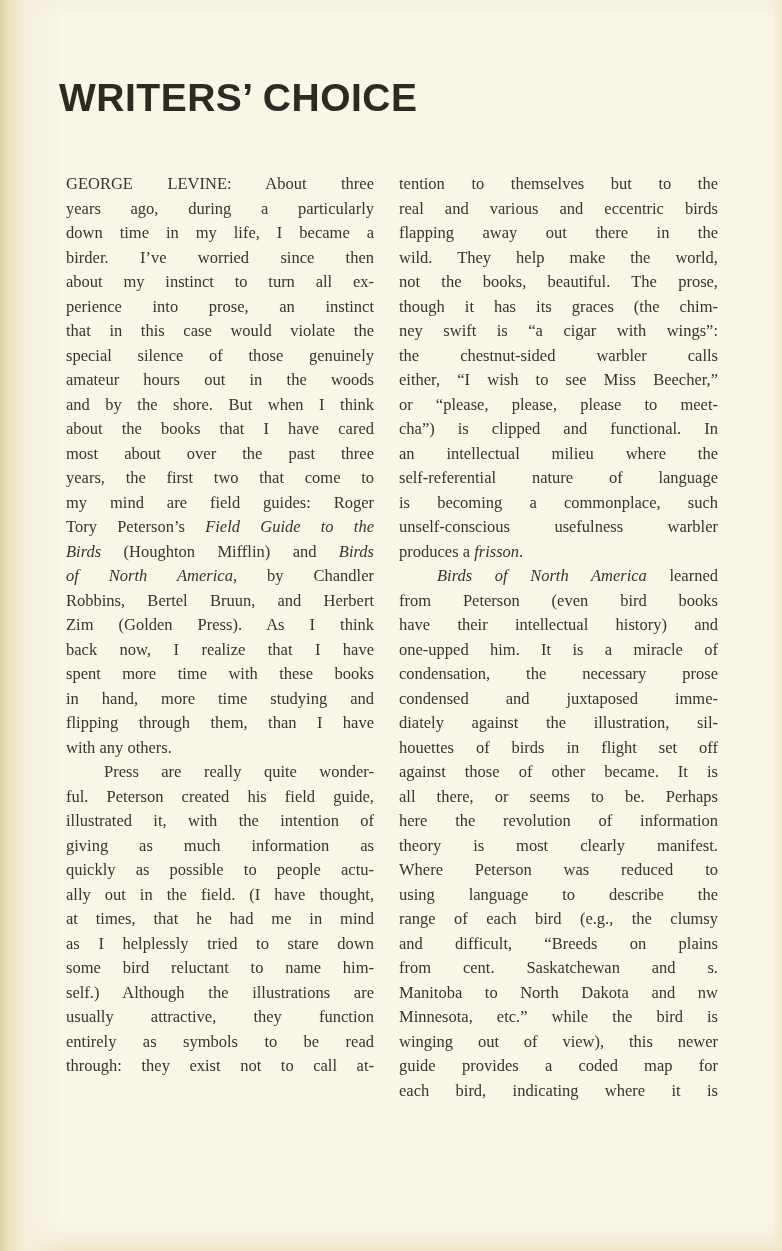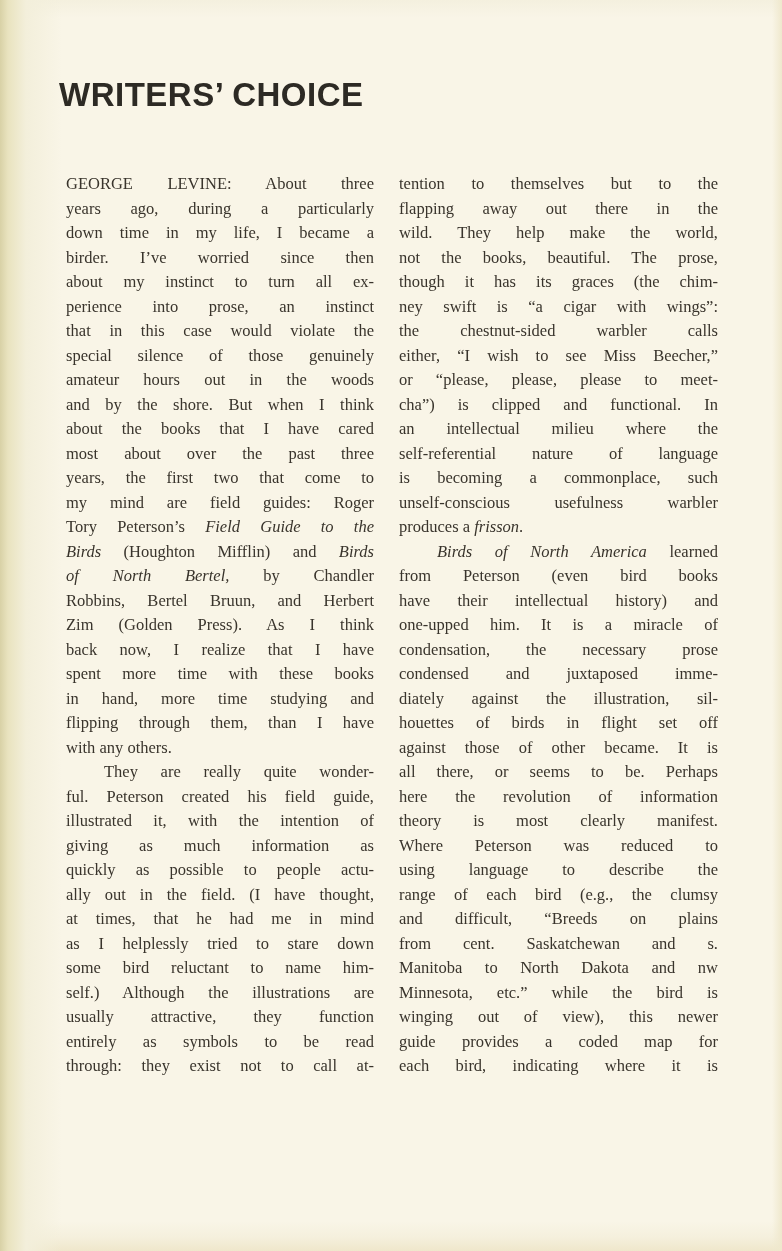--- a/index.html
+++ b/index.html
@@ -21,21 +21,21 @@
       #f9f5e7;
     font-family: "Liberation Serif", "DejaVu Serif", serif;
   }
   .title {
     position: absolute;
     left: 59px;
     top: 76px;
     margin: 0;
     font-family: "Liberation Sans", "DejaVu Sans", sans-serif;
     font-weight: bold;
-    font-size: 33px;
+    font-size: 39px;
     letter-spacing: 0.5px;
     color: #2d2a24;
   }
   .col {
     position: absolute;
     top: 172px;
     color: #39342c;
     font-size: 16.5px;
   }
   .col-left  { left: 58px;  width: 308px; margin-left: 8px; }
@@ -67,44 +67,45 @@
       <div class="line">that in this case would violate the</div>
       <div class="line">special silence of those genuinely</div>
       <div class="line">amateur hours out in the woods</div>
       <div class="line">and by the shore. But when I think</div>
       <div class="line">about the books that I have cared</div>
       <div class="line">most about over the past three</div>
       <div class="line">years, the first two that come to</div>
       <div class="line">my mind are field guides: Roger</div>
       <div class="line">Tory Peterson’s <i>Field Guide to the</i></div>
       <div class="line"><i>Birds</i> (Houghton Mifflin) and <i>Birds</i></div>
-      <div class="line"><i>of North Bertel,</i> by Chandler</div>
+      <div class="line"><i>of North America,</i> by Chandler</div>
       <div class="line">Robbins, Bertel Bruun, and Herbert</div>
       <div class="line">Zim (Golden Press). As I think</div>
       <div class="line">back now, I realize that I have</div>
       <div class="line">spent more time with these books</div>
       <div class="line">in hand, more time studying and</div>
       <div class="line">flipping through them, than I have</div>
       <div class="line no-just">with any others.</div>
-      <div class="line indent">They are really quite wonder-</div>
+      <div class="line indent">Press are really quite wonder-</div>
       <div class="line">ful. Peterson created his field guide,</div>
       <div class="line">illustrated it, with the intention of</div>
       <div class="line">giving as much information as</div>
       <div class="line">quickly as possible to people actu-</div>
       <div class="line">ally out in the field. (I have thought,</div>
       <div class="line">at times, that he had me in mind</div>
       <div class="line">as I helplessly tried to stare down</div>
       <div class="line">some bird reluctant to name him-</div>
       <div class="line">self.) Although the illustrations are</div>
       <div class="line">usually attractive, they function</div>
       <div class="line">entirely as symbols to be read</div>
       <div class="line">through: they exist not to call at-</div>
     </div>
   <div class="col col-right">
       <div class="line">tention to themselves but to the</div>
+      <div class="line">real and various and eccentric birds</div>
       <div class="line">flapping away out there in the</div>
       <div class="line">wild. They help make the world,</div>
       <div class="line">not the books, beautiful. The prose,</div>
       <div class="line">though it has its graces (the chim-</div>
       <div class="line">ney swift is “a cigar with wings”:</div>
       <div class="line">the chestnut-sided warbler calls</div>
       <div class="line">either, “I wish to see Miss Beecher,”</div>
       <div class="line">or “please, please, please to meet-</div>
       <div class="line">cha”) is clipped and functional. In</div>
       <div class="line">an intellectual milieu where the</div>

